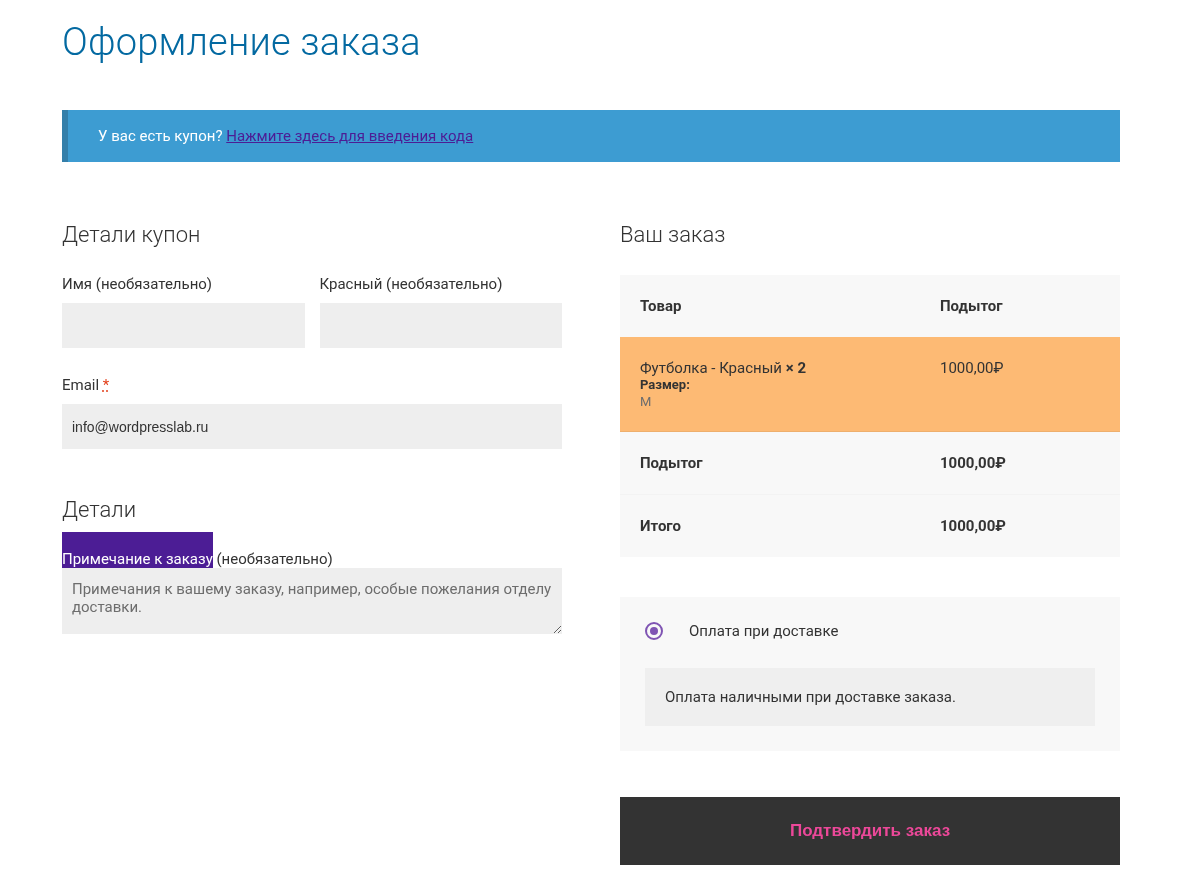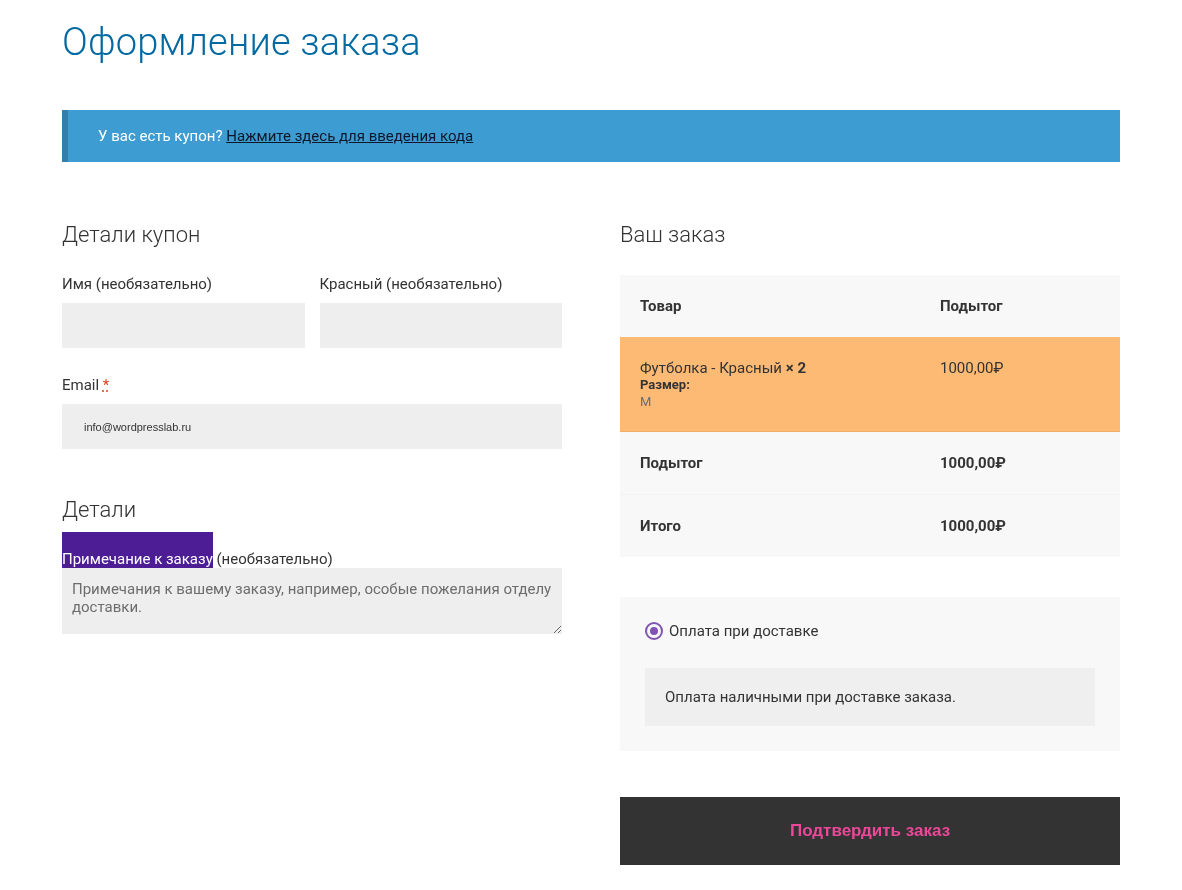--- a/index.html
+++ b/index.html
@@ -21,21 +21,21 @@
     }
     .coupon-banner {
       background: #3d9cd2;
       color: #fff;
       padding: 17px 30px;
       font-size: 15px;
       border-left: 6px solid #347faa;
       margin-bottom: 60px;
     }
     .coupon-banner a {
-      color: #0f172a;
+      color: #4c1d95;
       text-decoration: underline;
       text-align: center;
     }
     .columns {
       display: flex;
       gap: 58px;
     }
     .col-left { flex: 1; }
     .col-right { flex: 1; }
     h3.section-heading {
@@ -59,22 +59,22 @@
     }
     .required-star {
       color: #e2401c;
       text-decoration: underline dotted;
     }
     .form-field input[type=text],
     .form-field input[type=email] {
       width: 100%;
       background: #eeeeee;
       border: none;
-      padding: 12px 22px;
-      font-size: 11px;
+      padding: 12px 10px;
+      font-size: 14px;
       color: #333;
       height: 45px;
     }
     .form-field textarea {
       width: 100%;
       background: #eeeeee;
       border: none;
       padding: 12px 10px;
       font-size: 15px;
       color: #6d6d6d;
@@ -132,21 +132,21 @@
     .order-table tfoot tr + tr td { border-top: 1px solid rgba(0,0,0,0.02); }
     .price-cell { color: #333; }
     .payment-block {
       background: #f8f8f8;
       margin-top: 40px;
       padding: 25px 25px;
     }
     .payment-option {
       display: flex;
       align-items: center;
-      gap: 6px;
+      gap: 26px;
       font-size: 15px;
       color: #333;
     }
     .radio-outer {
       width: 18px; height: 18px;
       border-radius: 50%;
       border: 2px solid #7f54b3;
       display: flex; align-items: center; justify-content: center;
       cursor: pointer;
     }

